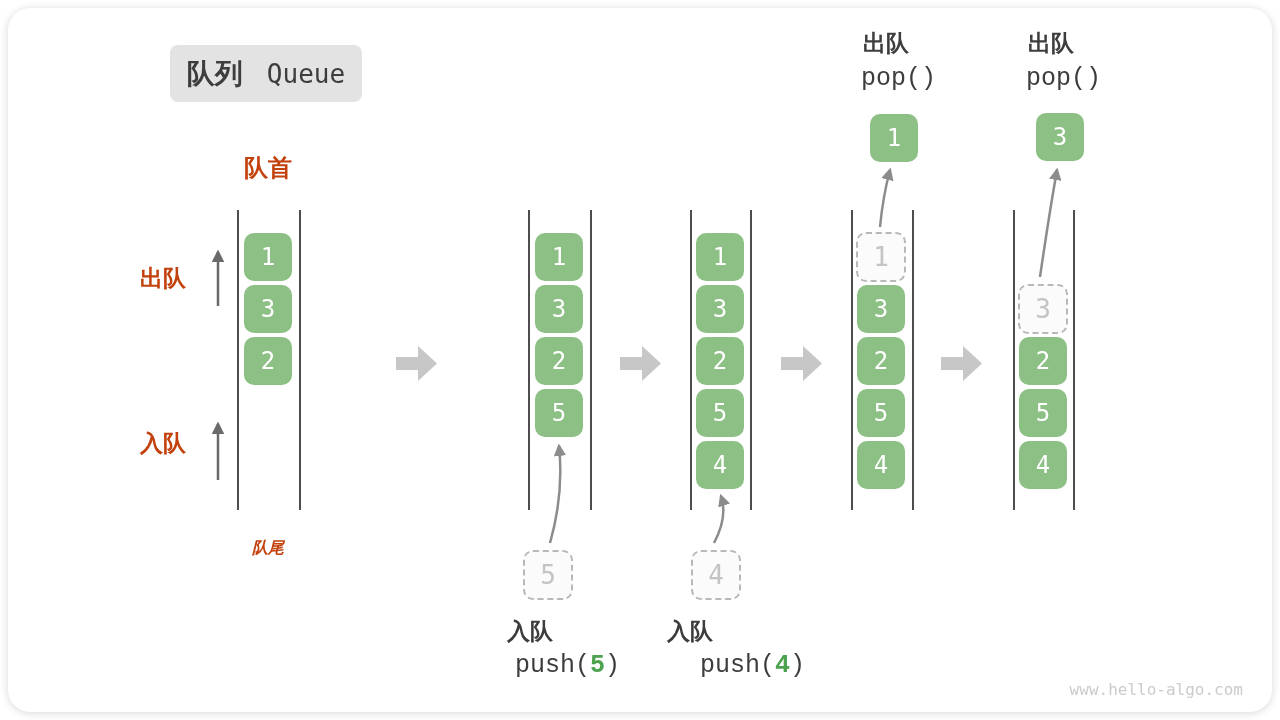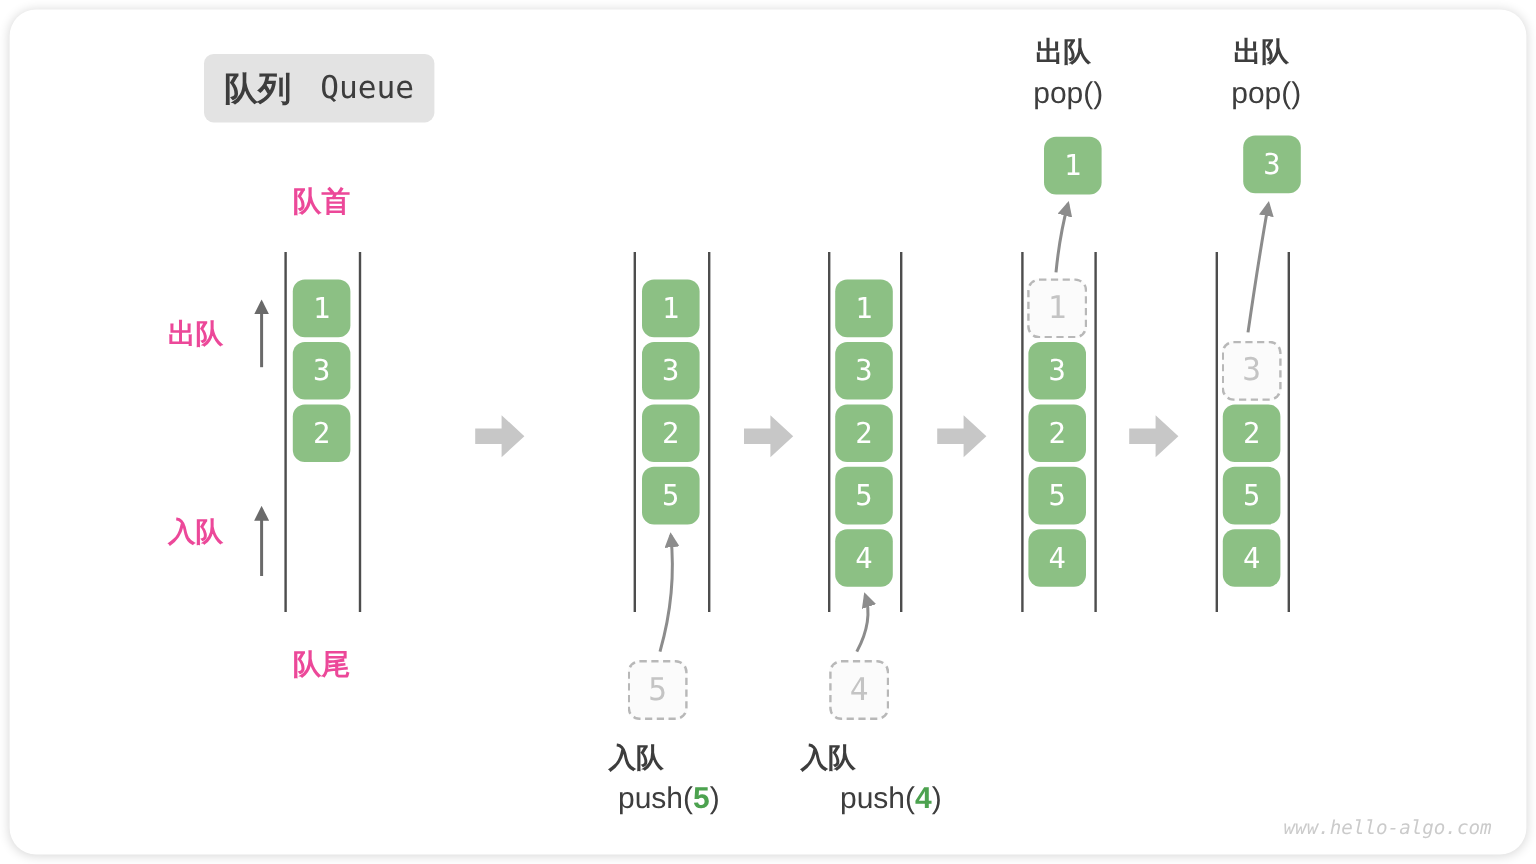--- a/index.html
+++ b/index.html
@@ -6,54 +6,54 @@
   html,body { width:1280px; height:720px; background:#ffffff; font-family:"Liberation Sans", sans-serif; }
   #canvas { position:relative; width:1280px; height:720px; overflow:hidden; background:#ffffff; }
   .card { position:absolute; left:8px; top:8px; right:8px; bottom:8px; background:#ffffff;
           border-radius:22px; box-shadow:0 1px 9px rgba(0,0,0,0.16); }
 
   .title-box { position:absolute; left:170px; top:45px; width:192px; height:57px; background:#e3e3e3;
                border-radius:8px; display:flex; align-items:center; justify-content:center; gap:24px; }
   .title-zh { font-size:28px; font-weight:bold; color:#3d3d3d; }
   .title-en { font-size:26px; color:#3d3d3d; font-family:"DejaVu Sans Mono", monospace; }
 
-  .cjk-label { position:absolute; font-size:23px; font-weight:bold; color:#ec4899; white-space:nowrap; }
+  .cjk-label { position:absolute; font-size:23px; font-weight:bold; color:#c2410c; white-space:nowrap; }
   .center100 { width:100px; text-align:center; }
 
   .vline { position:absolute; top:210px; width:2px; height:300px; background:#4d4d4d; }
 
   .block { position:absolute; width:48px; height:48px; background:#8cc084; border-radius:10px;
            color:#ffffff; font-size:24px; font-family:"DejaVu Sans Mono", monospace;
            display:flex; align-items:center; justify-content:center; }
   .ghost { position:absolute; width:50px; height:50px; background:#fbfbfb; border:2px dashed #b8b8b8;
            border-radius:10px; color:#c4c4c4; font-size:26px; font-family:"DejaVu Sans Mono", monospace;
            display:flex; align-items:center; justify-content:center; }
 
   .op-label { position:absolute; font-size:23px; font-weight:600; color:#3d3d3d; white-space:nowrap; }
-  .op-code  { position:absolute; font-size:25px; color:#3d3d3d; font-family:Liberation Sans, sans-serif; white-space:nowrap; }
+  .op-code  { position:absolute; font-size:25px; color:#3d3d3d; font-family:Liberation Mono, monospace; white-space:nowrap; }
   .op-code .green { color:#4ca24f; font-weight:bold; }
 
   svg.overlay { position:absolute; left:0; top:0; width:1280px; height:720px; pointer-events:none; }
 
   .watermark { position:absolute; right:37px; top:680px; font-size:16px; color:#cbcbcb;
-               font-family:"DejaVu Sans Mono", monospace;font-style:italic; }
+               font-family:"DejaVu Sans Mono", monospace; }
 </style>
 </head>
 <body>
 
 <div id="canvas">
   <div class="card"></div>
 
   <div class="title-box">
     <span class="title-zh">队列</span>
     <span class="title-en">Queue</span>
   </div>
 
   <div class="cjk-label center100" style="left:218px; top:152px; font-size:24px;">队首</div>
-  <div class="cjk-label center100" style="left:218px; top:538px; font-size:24px;">队尾</div>
+  <div class="cjk-label center100" style="left:218px; top:538px; font-size:16px;font-style:italic;">队尾</div>
 
   <div class="cjk-label" style="left:140px; top:263px;">出队</div>
   <div class="cjk-label" style="left:140px; top:428px;">入队</div>
 
   <div class="vline" style="left:237px;"></div>
   <div class="vline" style="left:299px;"></div>
   <div class="vline" style="left:528px;"></div>
   <div class="vline" style="left:590px;"></div>
   <div class="vline" style="left:690px;"></div>
   <div class="vline" style="left:750px;"></div>

